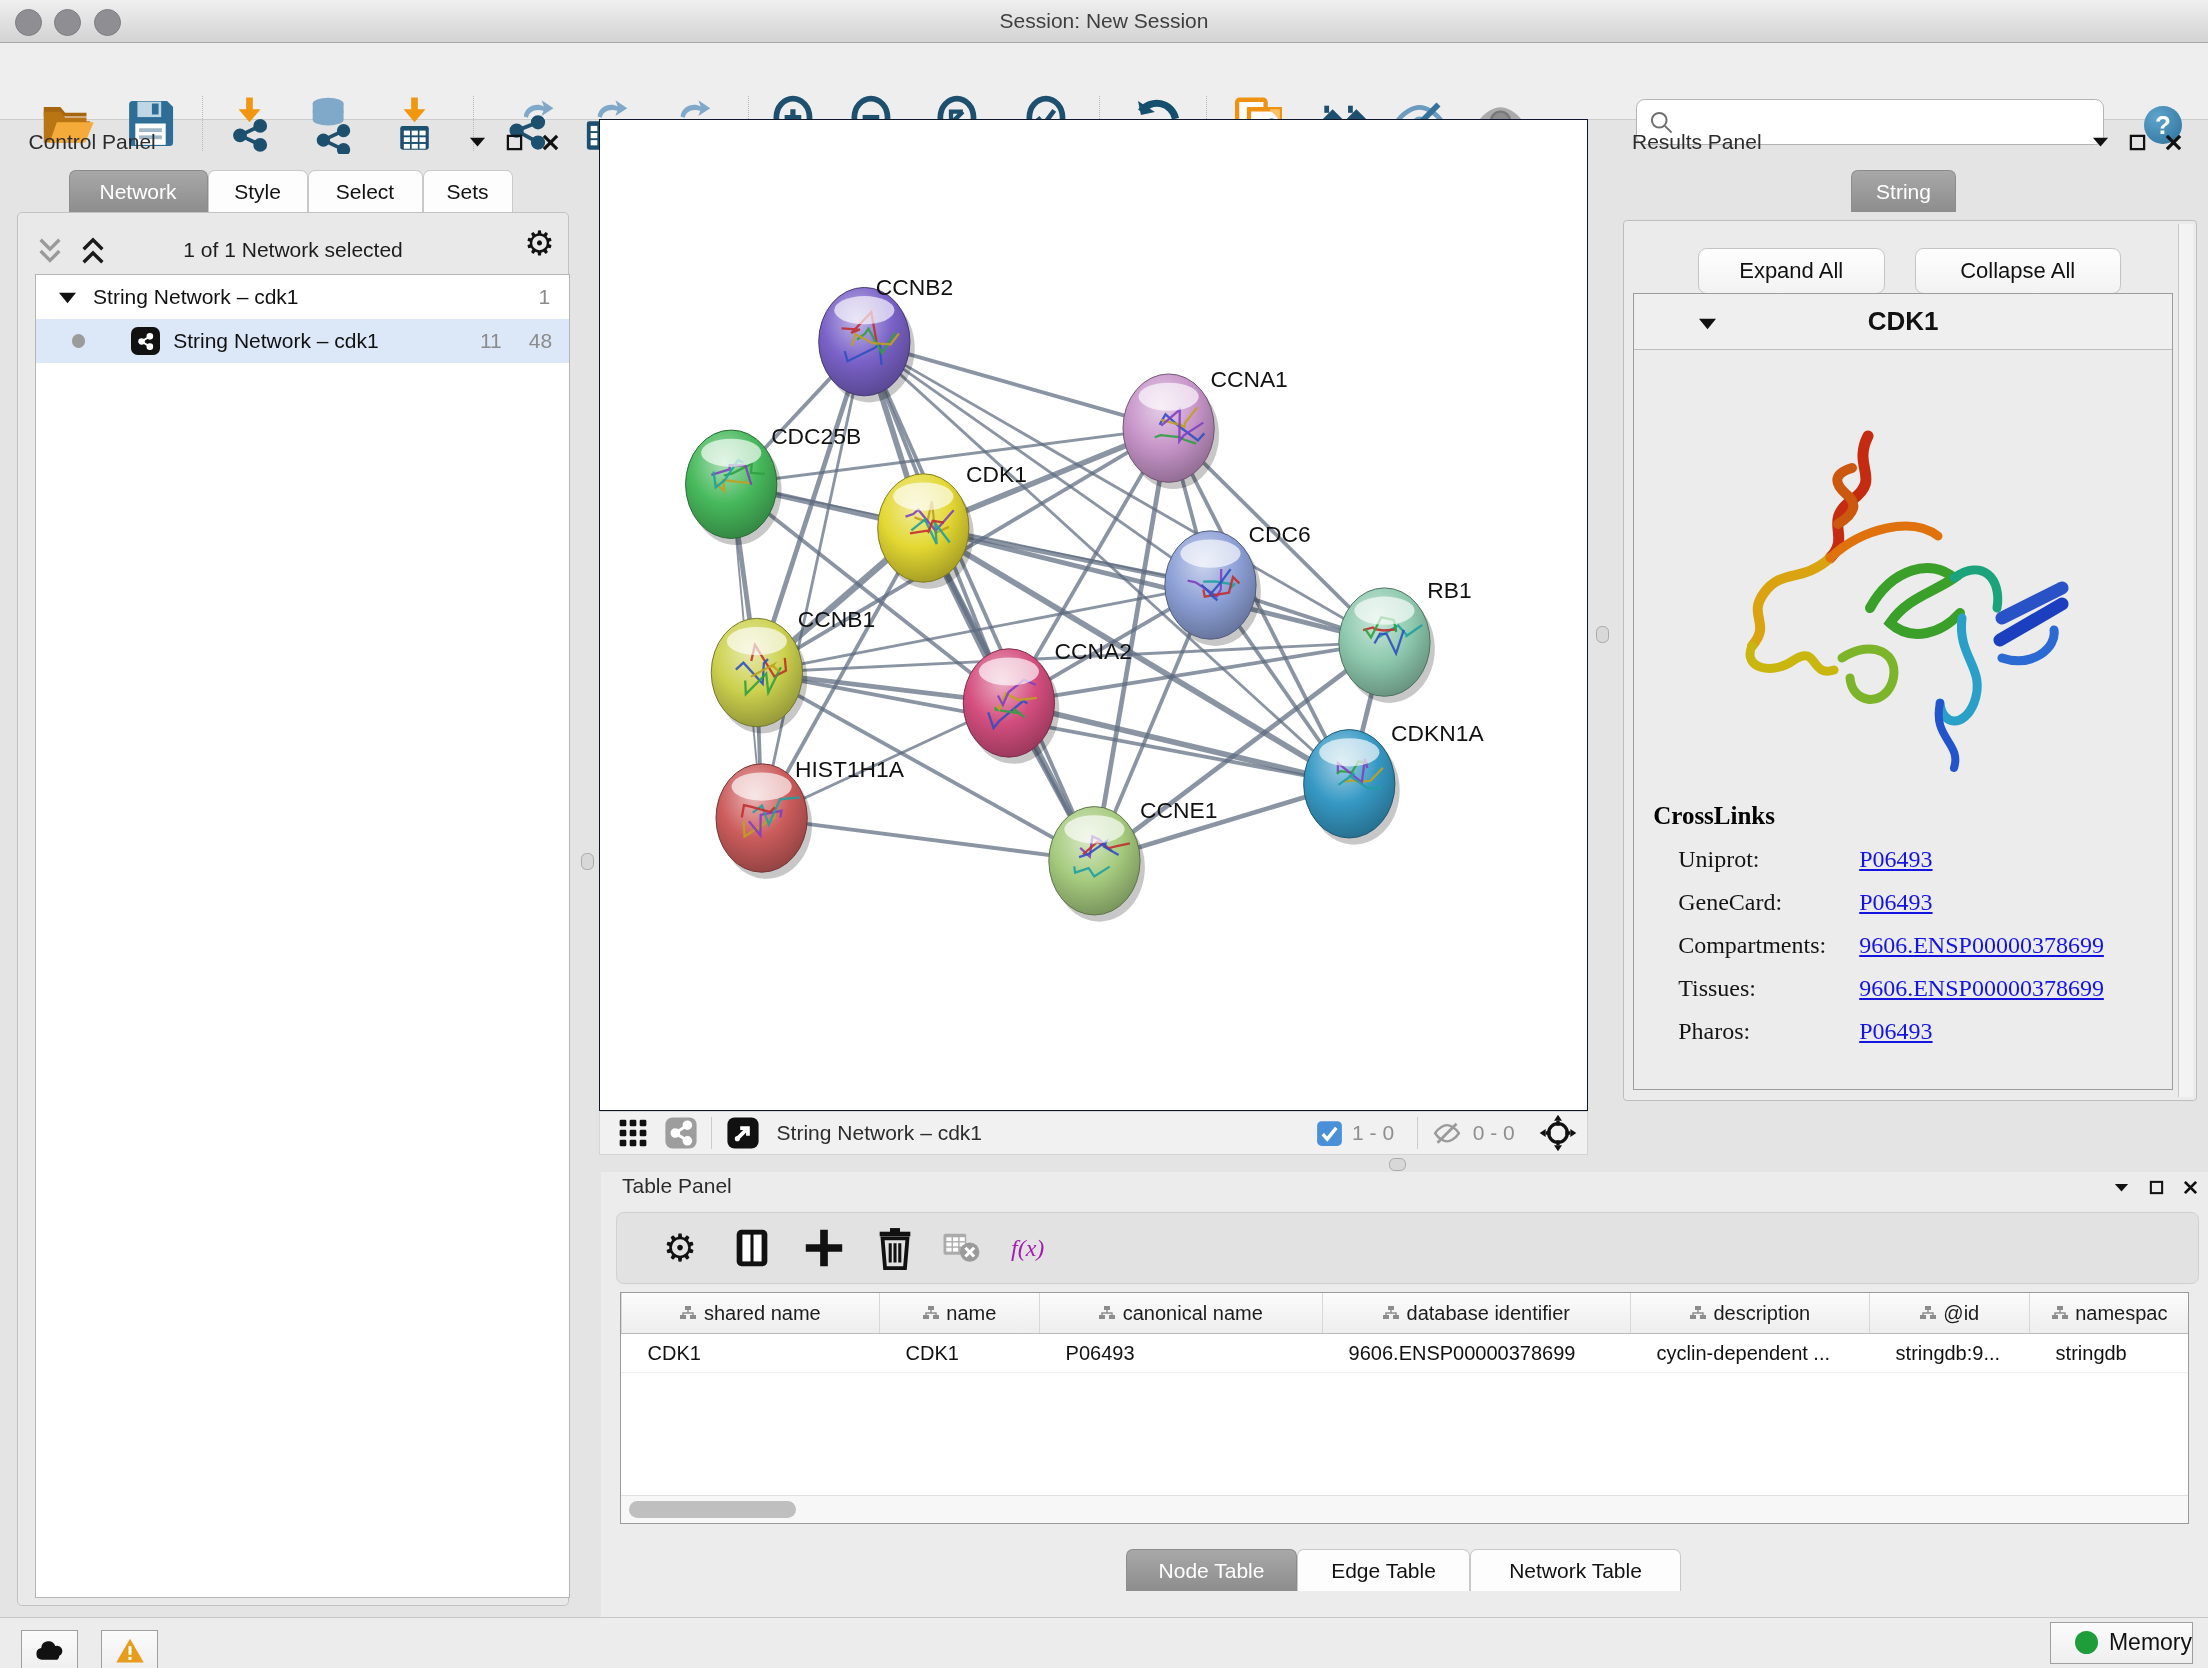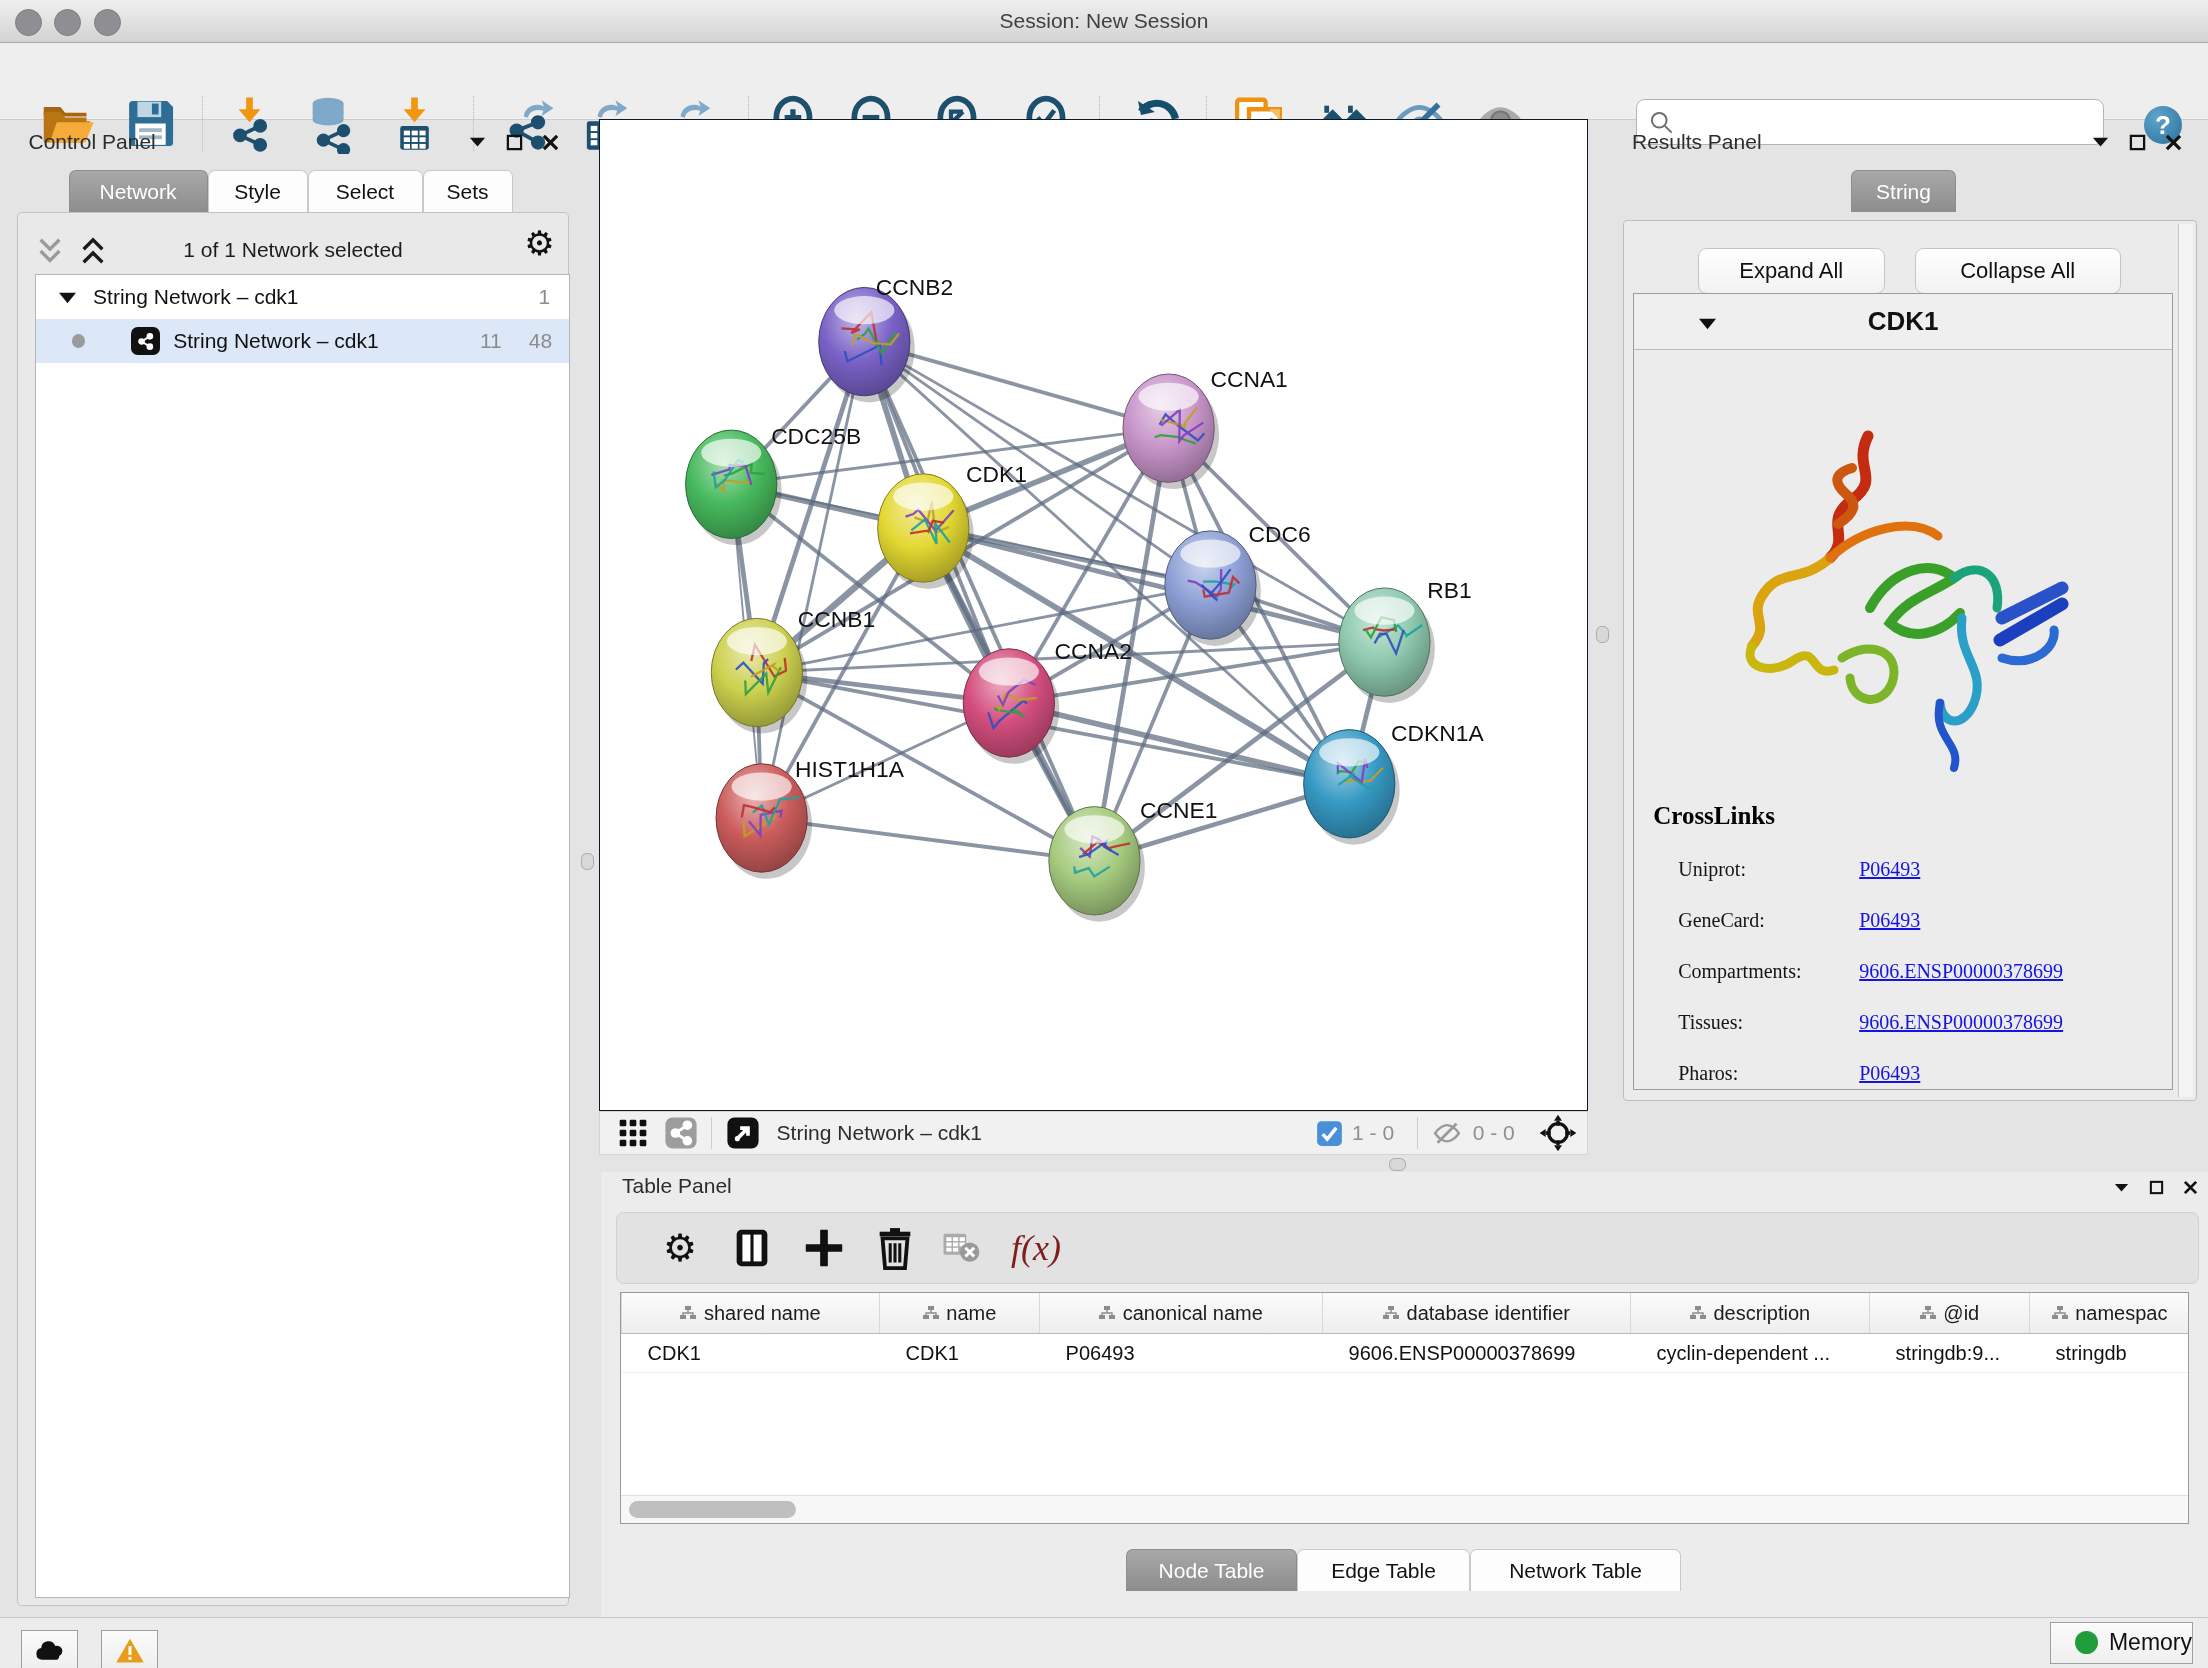--- a/index.html
+++ b/index.html
@@ -68,32 +68,32 @@
   .rp-scroll{position:absolute;right:2.9px;top:2.9px;width:14.3px;height:873px;background:#f3f3f3;
     border-left:1px solid #c6c6c6;}
   .sect{position:absolute;left:9.5px;top:72px;width:538px;height:795px;background:#ececec;
     border:1px solid #9d9d9d;}
   .sect-head{position:relative;height:55px;border-bottom:1px solid #bcbcbc;background:#efefef;}
   .sect-title{position:absolute;left:0;top:0;width:100%;text-align:center;line-height:55px;
     font-size:26px;font-weight:bold;color:#111;}
   .sect-desc{font-size:23px;color:#1a1a1a;padding:13.3px 0 0 25px;}
   .xl{position:absolute;left:0px;top:508px;width:100%;font-family:"Liberation Serif",serif;}
   .xl-title{font-size:25px;font-weight:bold;color:#000;padding-left:19px;}
-  .xl-row{display:flex;padding-left:44px;margin-top:28px;font-size:20px;}
+  .xl-row{display:flex;padding-left:44px;margin-top:16px;font-size:24px;}
   .xl-label{width:181px;color:#141414;}
   .xl-value{color:#1414e0;text-decoration:underline;}
   
   .tp{position:absolute;left:601px;top:1172px;width:1607px;height:445px;background:#ececec;}
   .tp-head{position:absolute;left:21px;top:1.9px;}
   .tp-ctrl{position:absolute;left:1512px;top:7.6px;}
   .tp-toolbar{position:absolute;left:15px;top:40px;width:1581px;height:70px;background:#e2e2e2;
     border:1px solid #d0d0d0;border-radius:7.6px;}
   .tp-toolbar .ti{position:absolute;top:12.4px;width:46px;height:46px;}
   .tp-gear{font-size:38px;line-height:46px;color:#111;text-align:center;}
-  .fx{font-family:"Liberation Serif",serif;font-style:italic;font-size:36px;color:#7f1d1d;line-height:46px;}
+  .fx{font-family:"Liberation Serif",serif;font-style:italic;font-size:24px;color:#a21caf;line-height:46px;}
   .gridtable{position:absolute;left:19px;top:120px;width:1569px;height:232px;background:#ffffff;
     border:1px solid #9a9a9a;box-sizing:border-box;overflow:hidden;}
   .ghead{display:flex;height:40px;background:linear-gradient(#fcfcfc,#ededed);border-bottom:1.9px solid #b9b9b9;}
   .gth{display:flex;align-items:center;justify-content:center;gap:7.6px;font-size:20px;color:#1c1c1c;
     border-right:1px solid #d8d8d8;box-sizing:border-box;overflow:hidden;white-space:nowrap;}
   .grow{display:flex;height:38px;border-bottom:1px solid #f0f0f0;}
   .gtd{font-size:20px;color:#111;display:flex;align-items:center;padding-left:13.3px;box-sizing:border-box;
     overflow:hidden;white-space:nowrap;}
   .hscroll{position:absolute;left:0;bottom:0;width:100%;height:27px;background:#f7f7f7;border-top:1px solid #e0e0e0;}
   .hthumb{position:absolute;left:7.6px;top:4.8px;width:167px;height:17px;background:#bfbfbf;border-radius:8.6px;}

